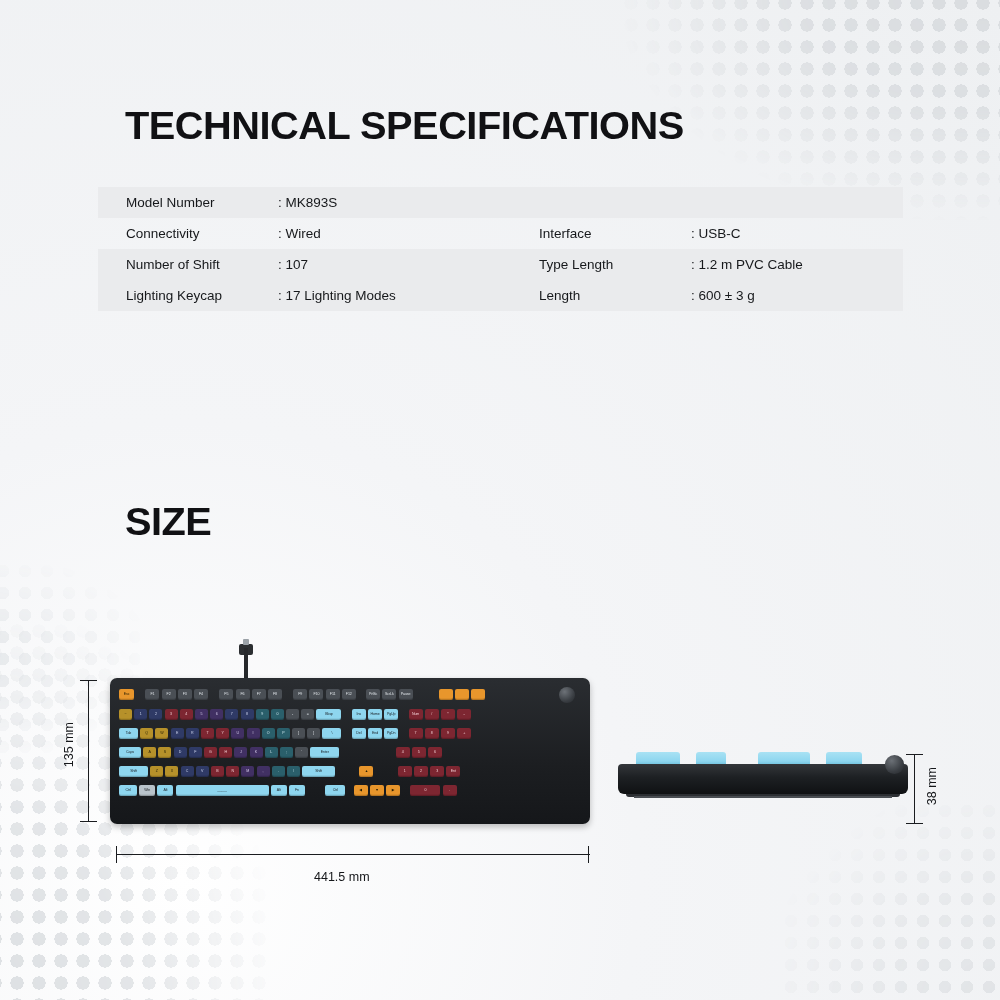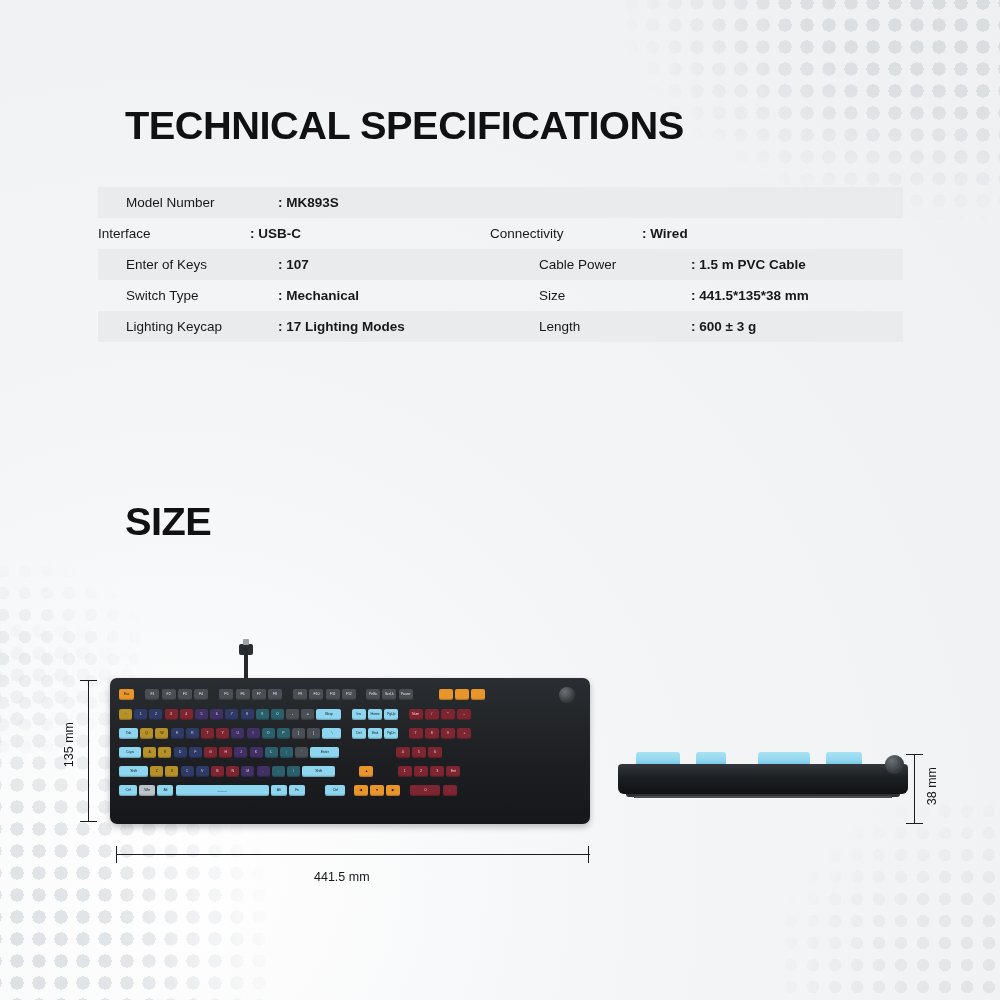--- a/index.html
+++ b/index.html
@@ -91,21 +91,20 @@
   .spec-label {
     font-size: 13.5px;
     color: #16181b;
     width: 152px;
     flex: none;
   }
   .spec-value {
     font-size: 13.5px;
     color: #16181b;
     white-space: nowrap;
-    font-weight: bold;
   }
   .dc-symbol {
     display: inline-block;
     position: relative;
     width: 13px;
     height: 10px;
     vertical-align: middle;
     margin: 0 1px;
   }
   .dc-symbol i {
@@ -258,51 +257,41 @@
   <div id="spec-table">
 
     <div class="spec-row shaded">
       <div class="spec-cell left-col">
         <span class="spec-label">Model Number</span>
         <span class="spec-value">: MK893S</span>
       </div>
     </div>
 
     <div class="spec-row">
+      <div class="spec-cell left-col">
+        <span class="spec-label">Connectivity</span>
+        <span class="spec-value">: Wired</span>
+      </div>
       <div class="spec-cell right-col">
         <span class="spec-label">Interface</span>
         <span class="spec-value">: USB-C</span>
       </div>
-      <div class="spec-cell left-col">
-        <span class="spec-label">Connectivity</span>
-        <span class="spec-value">: Wired</span>
-      </div>
     </div>
 
     <div class="spec-row shaded">
       <div class="spec-cell left-col">
-        <span class="spec-label">Enter of Keys</span>
+        <span class="spec-label">Number of Shift</span>
         <span class="spec-value">: 107</span>
       </div>
       <div class="spec-cell right-col">
-        <span class="spec-label">Cable Power</span>
-        <span class="spec-value">: 1.5 m PVC Cable</span>
-      </div>
-    </div>
-
-    <div class="spec-row">
-      <div class="spec-cell left-col">
-        <span class="spec-label">Switch Type</span>
-        <span class="spec-value">: Mechanical</span>
-      </div>
-      <div class="spec-cell right-col">
-        <span class="spec-label">Size</span>
-        <span class="spec-value">: 441.5*135*38 mm</span>
-      </div>
-    </div>
+        <span class="spec-label">Type Length</span>
+        <span class="spec-value">: 1.2 m PVC Cable</span>
+      </div>
+    </div>
+
 
     <div class="spec-row shaded">
       <div class="spec-cell left-col">
         <span class="spec-label">Lighting Keycap</span>
         <span class="spec-value">: 17 Lighting Modes</span>
       </div>
       <div class="spec-cell right-col">
         <span class="spec-label">Length</span>
         <span class="spec-value">: 600 ± 3 g</span>
       </div>

